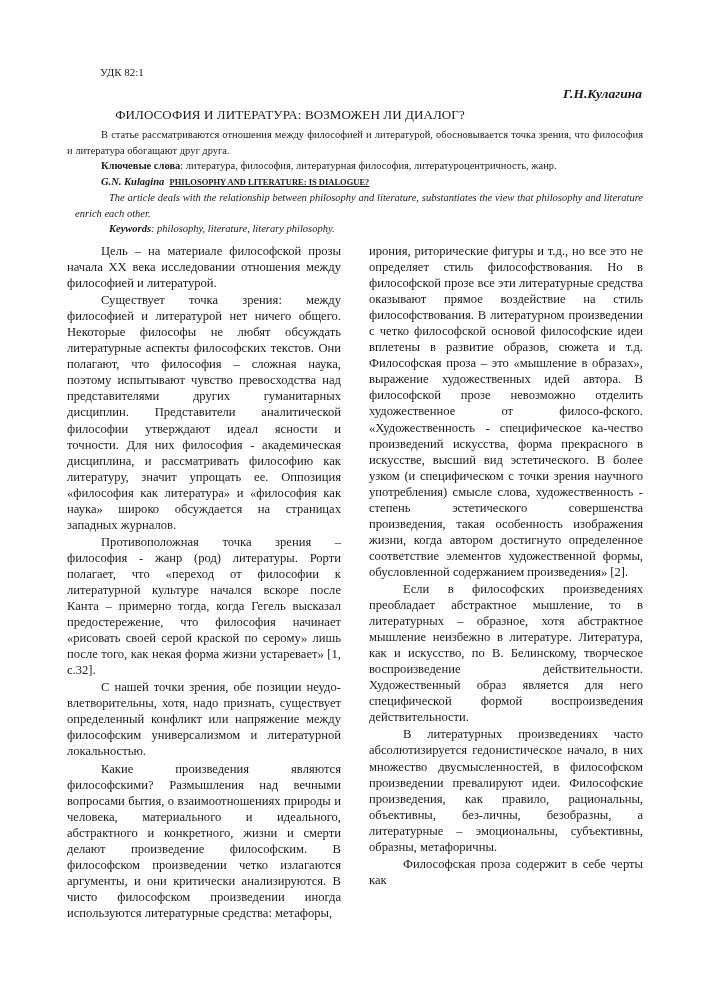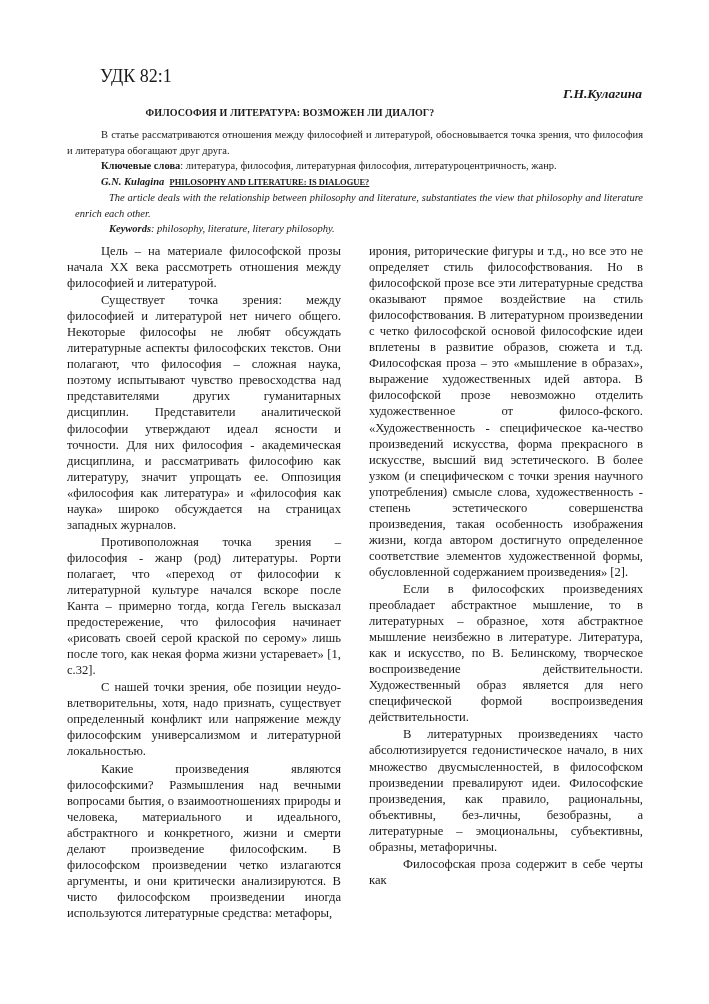--- a/index.html
+++ b/index.html
@@ -1,20 +1,20 @@
 <!DOCTYPE html>
 <html><head>
 <meta charset="utf-8">
 <style>
   html, body { margin: 0; padding: 0; background: #ffffff; }
   body { width: 709px; height: 1004px; position: relative; overflow: hidden;
          font-family: "Liberation Serif", "DejaVu Serif", serif; color: #1a1a1a; }
-  .udk { position: absolute; left: 100px; top: 66px; font-size: 18px; }
+  .udk { position: absolute; left: 100px; top: 66px; font-size: 11px; }
   .author { position: absolute; right: 67px; top: 86px; font-size: 13.5px; font-weight: bold; font-style: italic; margin-left: 32px; }
-  .title { position: absolute; left: 0; width: 580px; top: 107px; text-align: center; font-size: 10px; font-weight: bold; letter-spacing: 0.1px; }
+  .title { position: absolute; left: 0; width: 580px; top: 107px; text-align: center; font-size: 13px; font-weight: normal; letter-spacing: 0.1px; }
   .abstract { position: absolute; left: 67px; width: 576px; top: 127px; font-size: 10.5px; line-height: 15.5px; }
   .abstract p { margin: 0; text-align: justify; text-indent: 34px; }
   .abstract .kw b { font-weight: bold; }
   .abstract .en { font-style: italic; margin-left: 8px; }
   .en-head b.name { font-style: italic; }
   .en-head .etitle { font-style: normal; font-weight: bold; font-size: 8.5px; text-decoration: underline; }
   .col { position: absolute; top: 243px; width: 274px; font-size: 12.6px; line-height: 16.05px; }
   .col.left { left: 67px; }
   .col.right { left: 369px; }
   .col p { margin: 0; text-align: justify; text-indent: 34px; }
@@ -32,21 +32,21 @@
 
   <div class="abstract">
     <p>В статье рассматриваются отношения между философией и литературой, обосновывается точка зрения, что философия и литература обогащают друг друга.</p>
     <p class="kw"><b>Ключевые слова</b><span>: литература, философия, литературная философия, литературоцентричность, жанр.</span></p>
     <p class="en-head"><b class="name">G.N. Kulagina</b>&nbsp; <span class="etitle">PHILOSOPHY AND LITERATURE: IS DIALOGUE?</span></p>
     <p class="en">The article deals with the relationship between philosophy and literature, substantiates the view that philosophy and literature enrich each other.</p>
     <p class="en"><b>Keywords</b><span>: philosophy, literature,  literary philosophy.</span></p>
   </div>
 
   <div class="col left">
-    <p>Цель – на материале философской прозы начала XX века рассмотреть отношения между философией и литературой.</p>
+    <p>Цель – на материале философской прозы начала XX века исследовании отношения между философией и литературой.</p>
     <p>Существует точка зрения: между философией и литературой нет ничего общего. Некоторые философы не любят обсуждать литературные аспекты философских текстов. Они полагают, что философия – сложная наука, поэтому испытывают чувство превосходства над представителями других гуманитарных дисциплин. Представители аналитической философии утверждают идеал ясности и точности. Для них философия - академическая дисциплина, и рассматривать философию как литературу, значит упрощать ее. Оппозиция «философия как литература» и «философия как наука» широко обсуждается на страницах западных журналов.</p>
     <p>Противоположная точка зрения – философия - жанр (род) литературы. Рорти полагает, что «переход от философии к литературной культуре начался вскоре после Канта – примерно тогда, когда Гегель высказал предостережение, что философия начинает «рисовать своей серой краской по серому» лишь после того, как некая форма жизни устаревает» [1, с.32].</p>
     <p>С нашей точки зрения, обе позиции неудо-влетворительны, хотя, надо признать, существует определенный конфликт или напряжение между философским универсализмом и литературной локальностью.</p>
     <p>Какие произведения являются философскими? Размышления над вечными вопросами бытия, о взаимоотношениях природы и человека, материального и идеального, абстрактного и конкретного, жизни и смерти делают произведение философским. В философском произведении четко излагаются аргументы, и они критически анализируются. В чисто философском произведении иногда используются литературные средства: метафоры,</p>
   </div>
 
   <div class="col right">
     <p class="cont">ирония, риторические фигуры и т.д., но все это не определяет стиль философствования. Но в философской прозе все эти литературные средства оказывают прямое воздействие на стиль философствования. В литературном произведении с четко философской основой философские идеи вплетены в развитие образов, сюжета и т.д. Философская проза – это «мышление в образах», выражение художественных идей автора. В философской прозе невозможно отделить художественное от филосо-фского. «Художественность - специфическое ка-чество произведений искусства, форма прекрасного в искусстве, высший вид эстетического. В более узком (и специфическом с точки зрения научного употребления) смысле слова, художественность - степень эстетического совершенства произведения, такая особенность изображения жизни, когда автором достигнуто определенное соответствие элементов художественной формы, обусловленной содержанием произведения» [2].</p>
     <p>Если в философских произведениях преобладает абстрактное мышление, то в литературных – образное, хотя абстрактное мышление неизбежно в литературе. Литература, как и искусство, по В. Белинскому, творческое воспроизведение действительности. Художественный образ является для него специфической формой воспроизведения действительности.</p>
     <p>В литературных произведениях часто абсолютизируется гедонистическое начало, в них множество двусмысленностей, в философском произведении превалируют идеи. Философские произведения, как правило, рациональны, объективны, без-личны, безобразны, а литературные – эмоциональны, субъективны, образны, метафоричны.</p>

